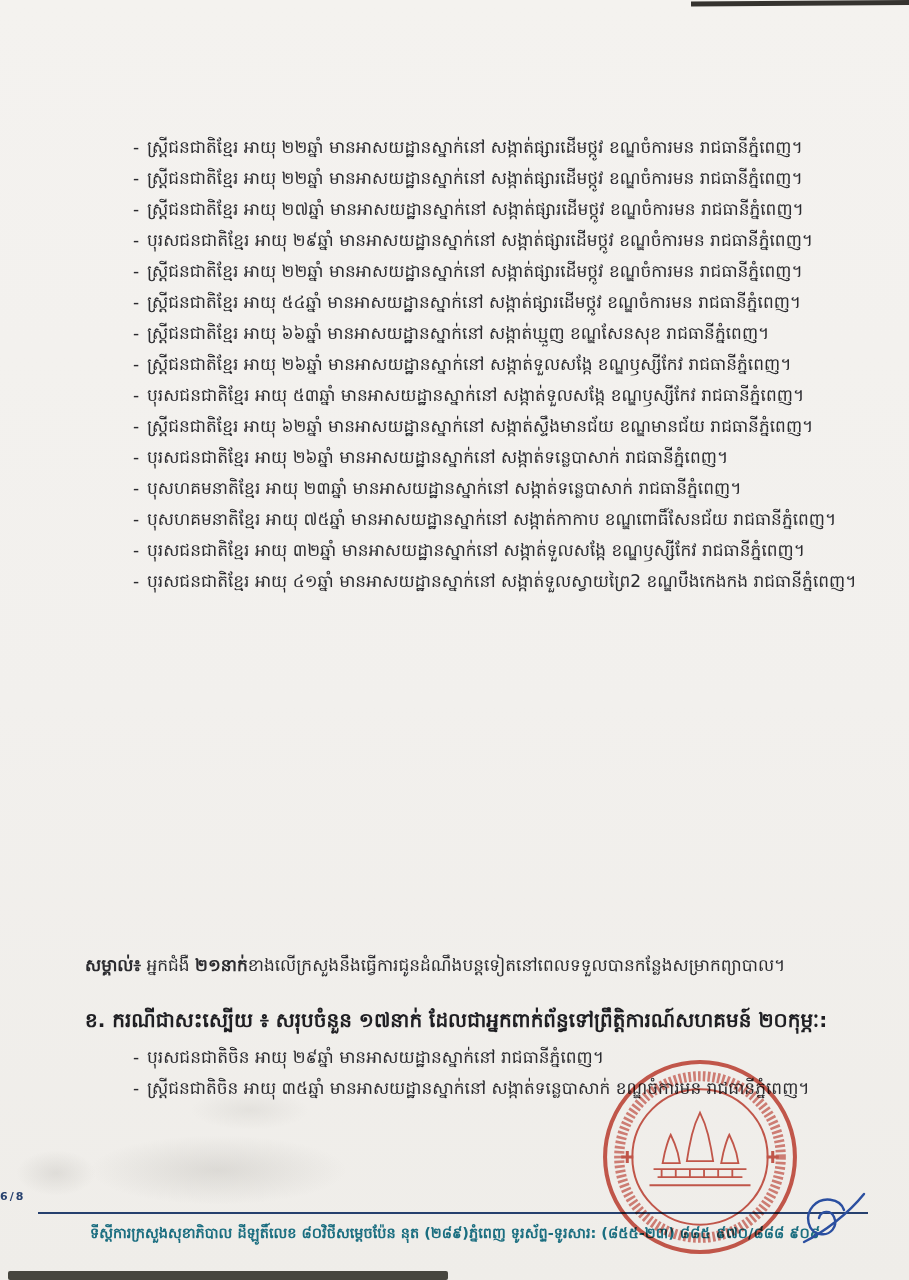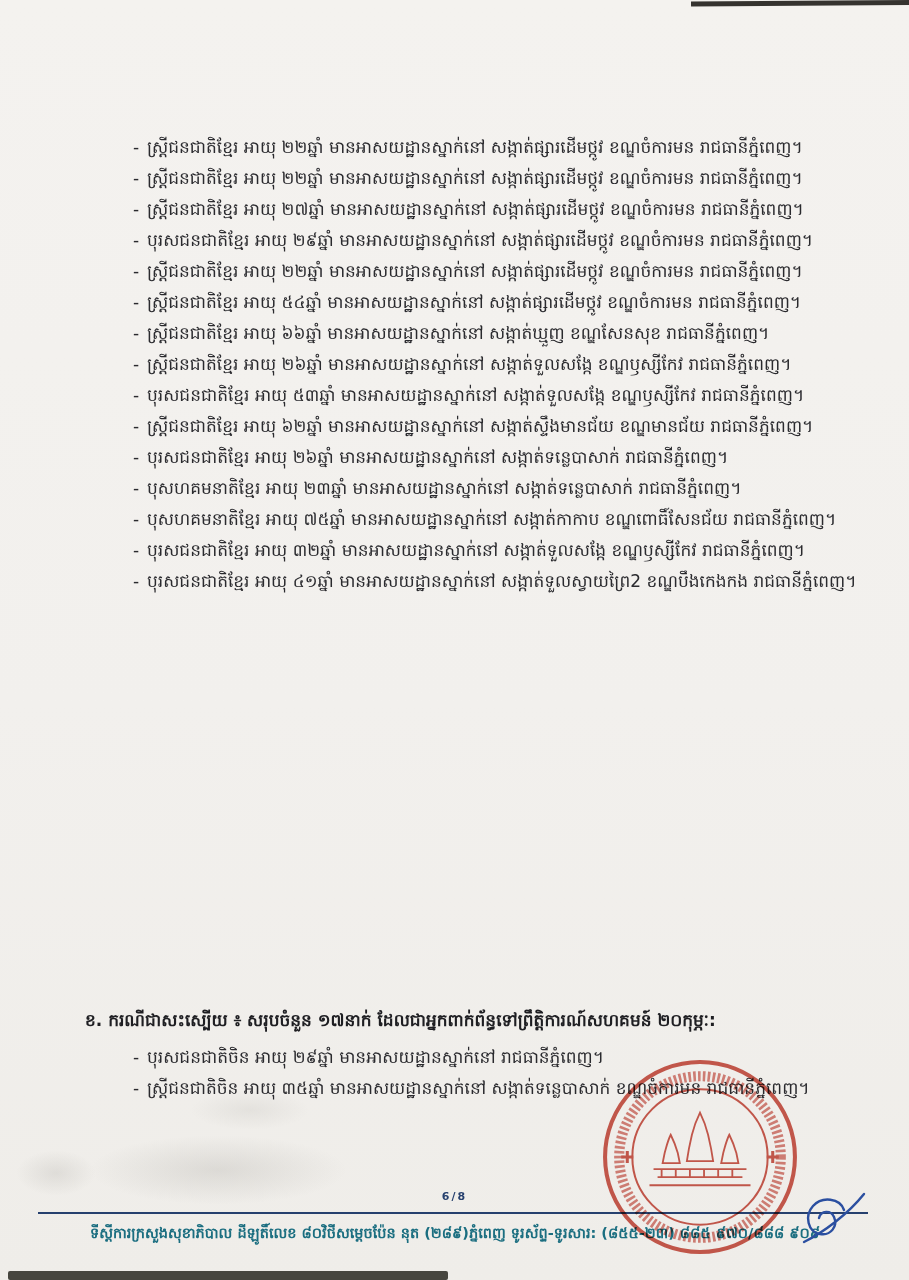--- a/index.html
+++ b/index.html
@@ -32,32 +32,32 @@
   .note{
     position:absolute;left:85px;top:952px;width:784px;
     font-size:17px;line-height:27px;text-align:justify;overflow-wrap:anywhere;
   }
   .note .lbl{font-weight:bold;}
   .note .cnt{font-weight:bold;}
 
   
   .section-heading{
     position:absolute;left:85px;top:1007px;width:800px;
-    font-size:17px;font-weight:bold;color:#1e1e22;line-height:26px;
+    font-size:20px;font-weight:bold;color:#1e1e22;line-height:26px;
     overflow-wrap:anywhere;
   }
   .recovered-list{
     position:absolute;left:133px;top:1044px;width:705px;
     font-size:17px;line-height:27px;
   }
   .recovered-list .case{margin-bottom:4px;}
 
   
   .page-number{
-    position:absolute;left:0;top:1190px;width:909px;text-align:center;
+    position:absolute;left:0;top:1190px;width:909px;text-align:left;
     font-size:11px;font-weight:bold;letter-spacing:2px;color:#26406e;
   }
   .footer-rule{position:absolute;left:38px;top:1212px;width:830px;height:2px;background:#26406e;}
   .footer-text{
     position:absolute;left:55px;top:1224px;width:800px;text-align:center;
     font-size:14.5px;font-weight:bold;overflow-wrap:anywhere;
   }
 
   
   .stamp{position:absolute;left:597px;top:1056px;width:206px;height:202px;opacity:.85;mix-blend-mode:multiply;}
@@ -130,20 +130,25 @@
     <div class="case">
         <span class="dash">-</span>
         <span class="txt">បុរសជនជាតិខ្មែរ អាយុ ៣២ឆ្នាំ មានអាសយដ្ឋានស្នាក់នៅ សង្កាត់ទួលសង្កែ ខណ្ឌឫស្សីកែវ រាជធានីភ្នំពេញ។</span>
       </div>
     <div class="case">
         <span class="dash">-</span>
         <span class="txt">បុរសជនជាតិខ្មែរ អាយុ ៤១ឆ្នាំ មានអាសយដ្ឋានស្នាក់នៅ សង្កាត់ទួលស្វាយព្រៃ2 ខណ្ឌបឹងកេងកង រាជធានីភ្នំពេញ។</span>
       </div>
   </div>
 
+  <div class="note">
+    <span class="lbl">សម្គាល់៖</span>
+    <span>អ្នកជំងឺ</span>
+    <span class="cnt">២១នាក់</span><span>ខាងលើក្រសួងនឹងធ្វើការជូនដំណឹងបន្តទៀតនៅពេលទទួលបានកន្លែងសម្រាកព្យាបាល។</span>
+  </div>
 
   <div class="section-heading">ខ. ករណីជាសះស្បើយ ៖ សរុបចំនួន ១៧នាក់ ដែលជាអ្នកពាក់ព័ន្ធទៅព្រឹត្តិការណ៍សហគមន៍ ២០កុម្ភៈ:</div>
 
   <div class="recovered-list">
     <div class="case">
         <span class="dash">-</span>
         <span class="txt">បុរសជនជាតិចិន អាយុ ២៩ឆ្នាំ មានអាសយដ្ឋានស្នាក់នៅ រាជធានីភ្នំពេញ។</span>
       </div>
     <div class="case">
         <span class="dash">-</span>

